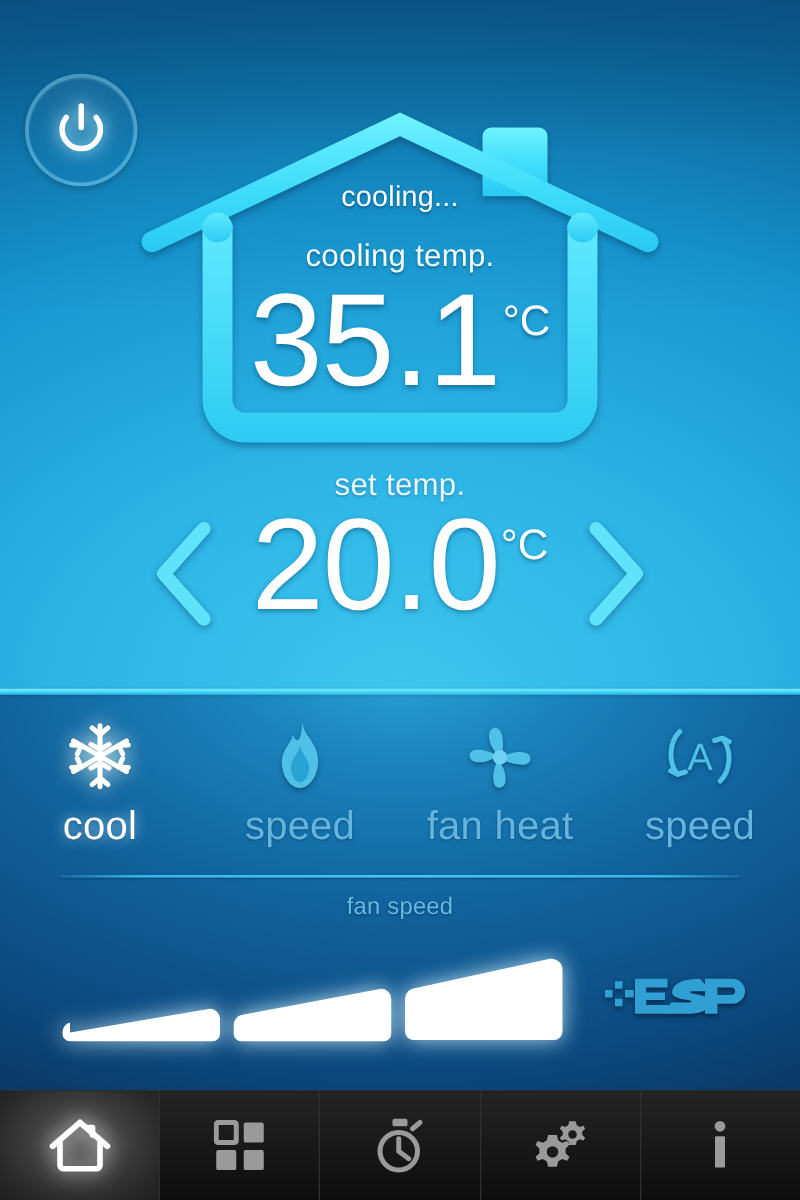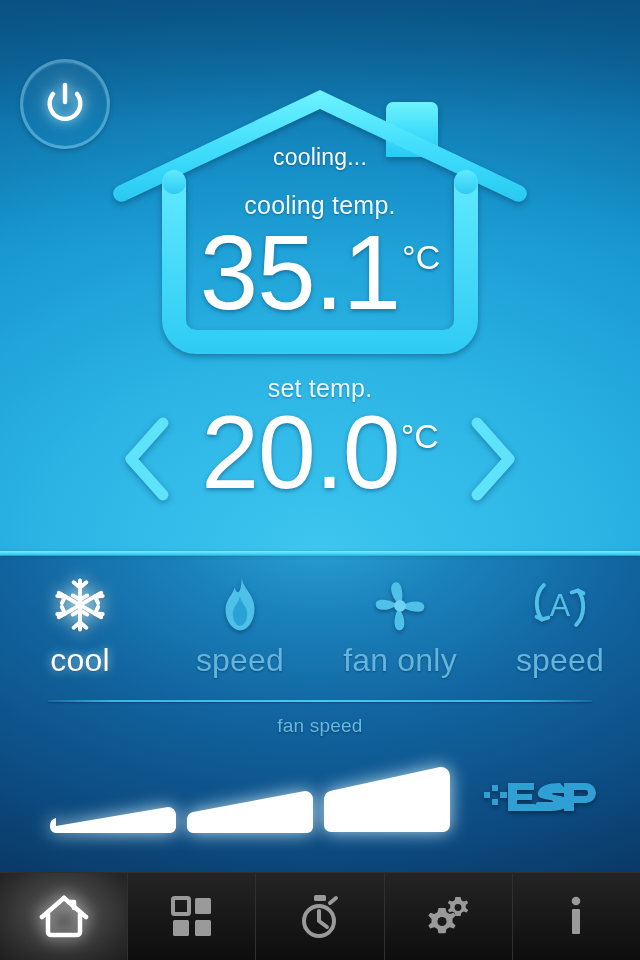--- a/index.html
+++ b/index.html
@@ -248,21 +248,21 @@
         <svg width="58" height="54" viewBox="0 0 64 60">
           <g fill="#4fc0e8">
             <path d="M30 28 C24 24 18 8 26 5 C34 2 36 18 34 26 Z"></path>
             <path d="M36 30 C42 25 59 24 59 32 C59 41 44 37 36 34 Z"></path>
             <path d="M32 36 C37 41 40 57 32 58 C24 59 25 43 29 36 Z"></path>
             <path d="M27 31 C21 36 6 38 5 30 C4 21 20 24 27 28 Z"></path>
           </g>
           <circle cx="32" cy="31" r="6.5" fill="#6fd2f2"></circle>
         </svg>
       </div>
-      <div class="mode-label">fan only</div>
+      <div class="mode-label">fan heat</div>
     </div>
 
     <div class="mode inactive">
       <div class="mode-ico">
         <svg width="62" height="54" viewBox="0 0 68 60">
           <g fill="none" stroke="#4fc0e8" stroke-width="4.4" stroke-linecap="round">
             <path d="M16 8 C6 18 6 36 14 46"></path>
             <path d="M52 52 C62 42 62 24 54 14"></path>
           </g>
           <path d="M14 46 l-6 -3 M14 46 l7 -2" stroke="#4fc0e8" stroke-width="4.4" stroke-linecap="round" fill="none"></path>

